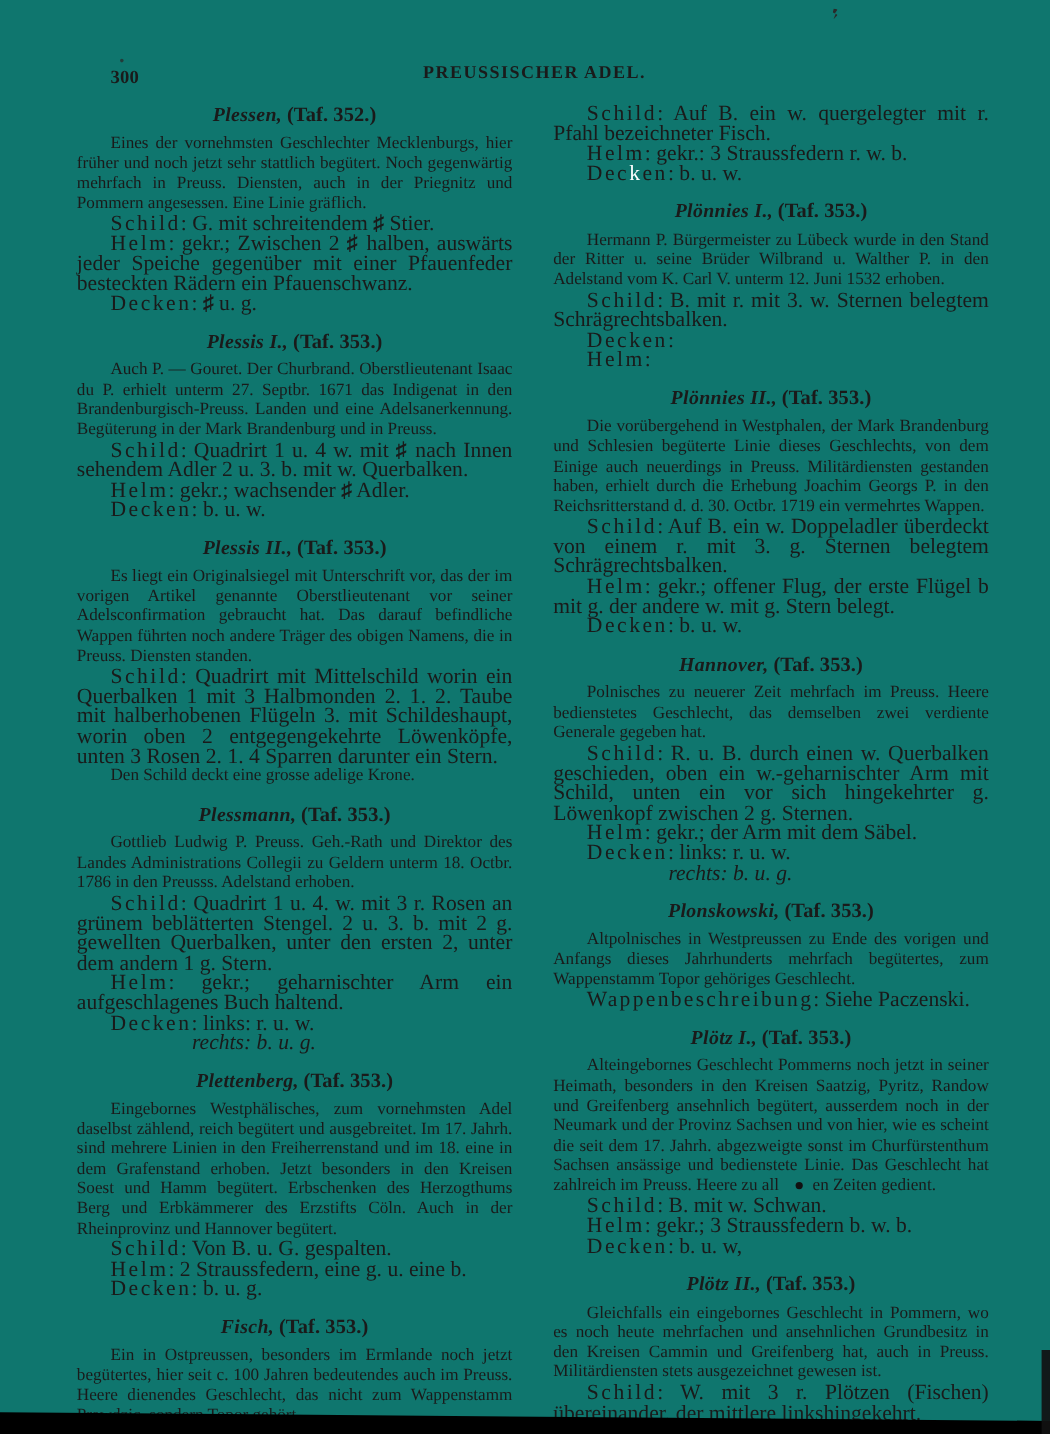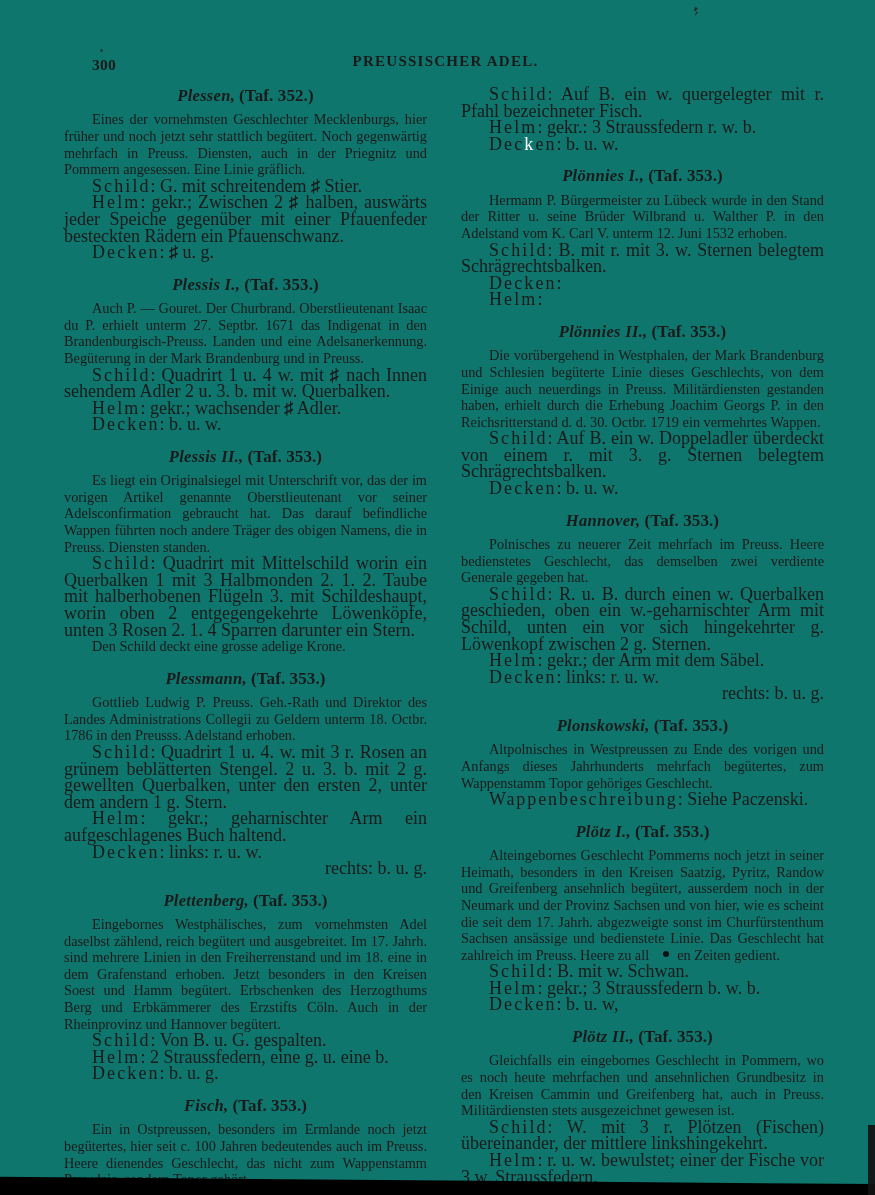--- a/index.html
+++ b/index.html
@@ -130,21 +130,22 @@
   
   p.blazon {
     margin: 0;
     font-size: 18px;
     line-height: 16.6px;
     text-align: justify;
     text-indent: 28px;
   }
   p.blazon.sub {
     text-indent: 96px;
-    text-align: right;
+    text-align: left;
+    font-style: italic;
   }
   .bl-label {
     letter-spacing: 2.1px;
   }
   .bl-label.wide {
     letter-spacing: 1.9px;
   }
 
   
   .sable {
@@ -243,20 +244,21 @@
             <div class="entry-head"><span class="entry-name">Plönnies I.,</span> <span class="entry-plate">(Taf. 353.)</span></div>
             <p class="para">Hermann P. Bürgermeister zu Lübeck wurde in den Stand der Ritter u. seine Brüder Wilbrand u. Walther P. in den Adelstand vom K. Carl V. unterm 12. Juni 1532 erhoben.</p>
             <p class="blazon"><span class="bl-label">Schild</span><span>: B. mit r. mit 3. w. Sternen belegtem Schrägrechtsbalken.</span></p>
             <p class="blazon"><span class="bl-label">Decken</span><span>:</span></p>
             <p class="blazon"><span class="bl-label">Helm</span><span>:</span></p>
           </div>
           <div class="entry">
             <div class="entry-head"><span class="entry-name">Plönnies II.,</span> <span class="entry-plate">(Taf. 353.)</span></div>
             <p class="para">Die vorübergehend in Westphalen, der Mark Brandenburg und Schlesien begüterte Linie dieses Geschlechts, von dem Einige auch neuerdings in Preuss. Militärdiensten gestanden haben, erhielt durch die Erhebung Joachim Georgs P. in den Reichsritterstand d. d. 30. Octbr. 1719 ein vermehrtes Wappen.</p>
             <p class="blazon"><span class="bl-label">Schild</span><span>: Auf B. ein w. Doppeladler überdeckt von einem r. mit 3. g. Sternen belegtem Schrägrechtsbalken.</span></p>
+            <p class="blazon"><span class="bl-label">Helm</span><span>: gekr.; offener Flug, der erste Flügel b mit g. der andere w. mit g. Stern belegt.</span></p>
             <p class="blazon"><span class="bl-label">Decken</span><span>: b. u. w.</span></p>
           </div>
           <div class="entry">
             <div class="entry-head"><span class="entry-name">Hannover,</span> <span class="entry-plate">(Taf. 353.)</span></div>
             <p class="para">Polnisches zu neuerer Zeit mehrfach im Preuss. Heere bedienstetes Geschlecht, das demselben zwei verdiente Generale gegeben hat.</p>
             <p class="blazon"><span class="bl-label">Schild</span><span>: R. u. B. durch einen w. Querbalken geschieden, oben ein w.-geharnischter Arm mit Schild, unten ein vor sich hingekehrter g. Löwenkopf zwischen 2 g. Sternen.</span></p>
             <p class="blazon"><span class="bl-label">Helm</span><span>: gekr.; der Arm mit dem Säbel.</span></p>
             <p class="blazon"><span class="bl-label">Decken</span><span>: links: r. u. w.</span></p>
             <p class="blazon sub"><span>rechts: b. u. g.</span></p>
           </div>

